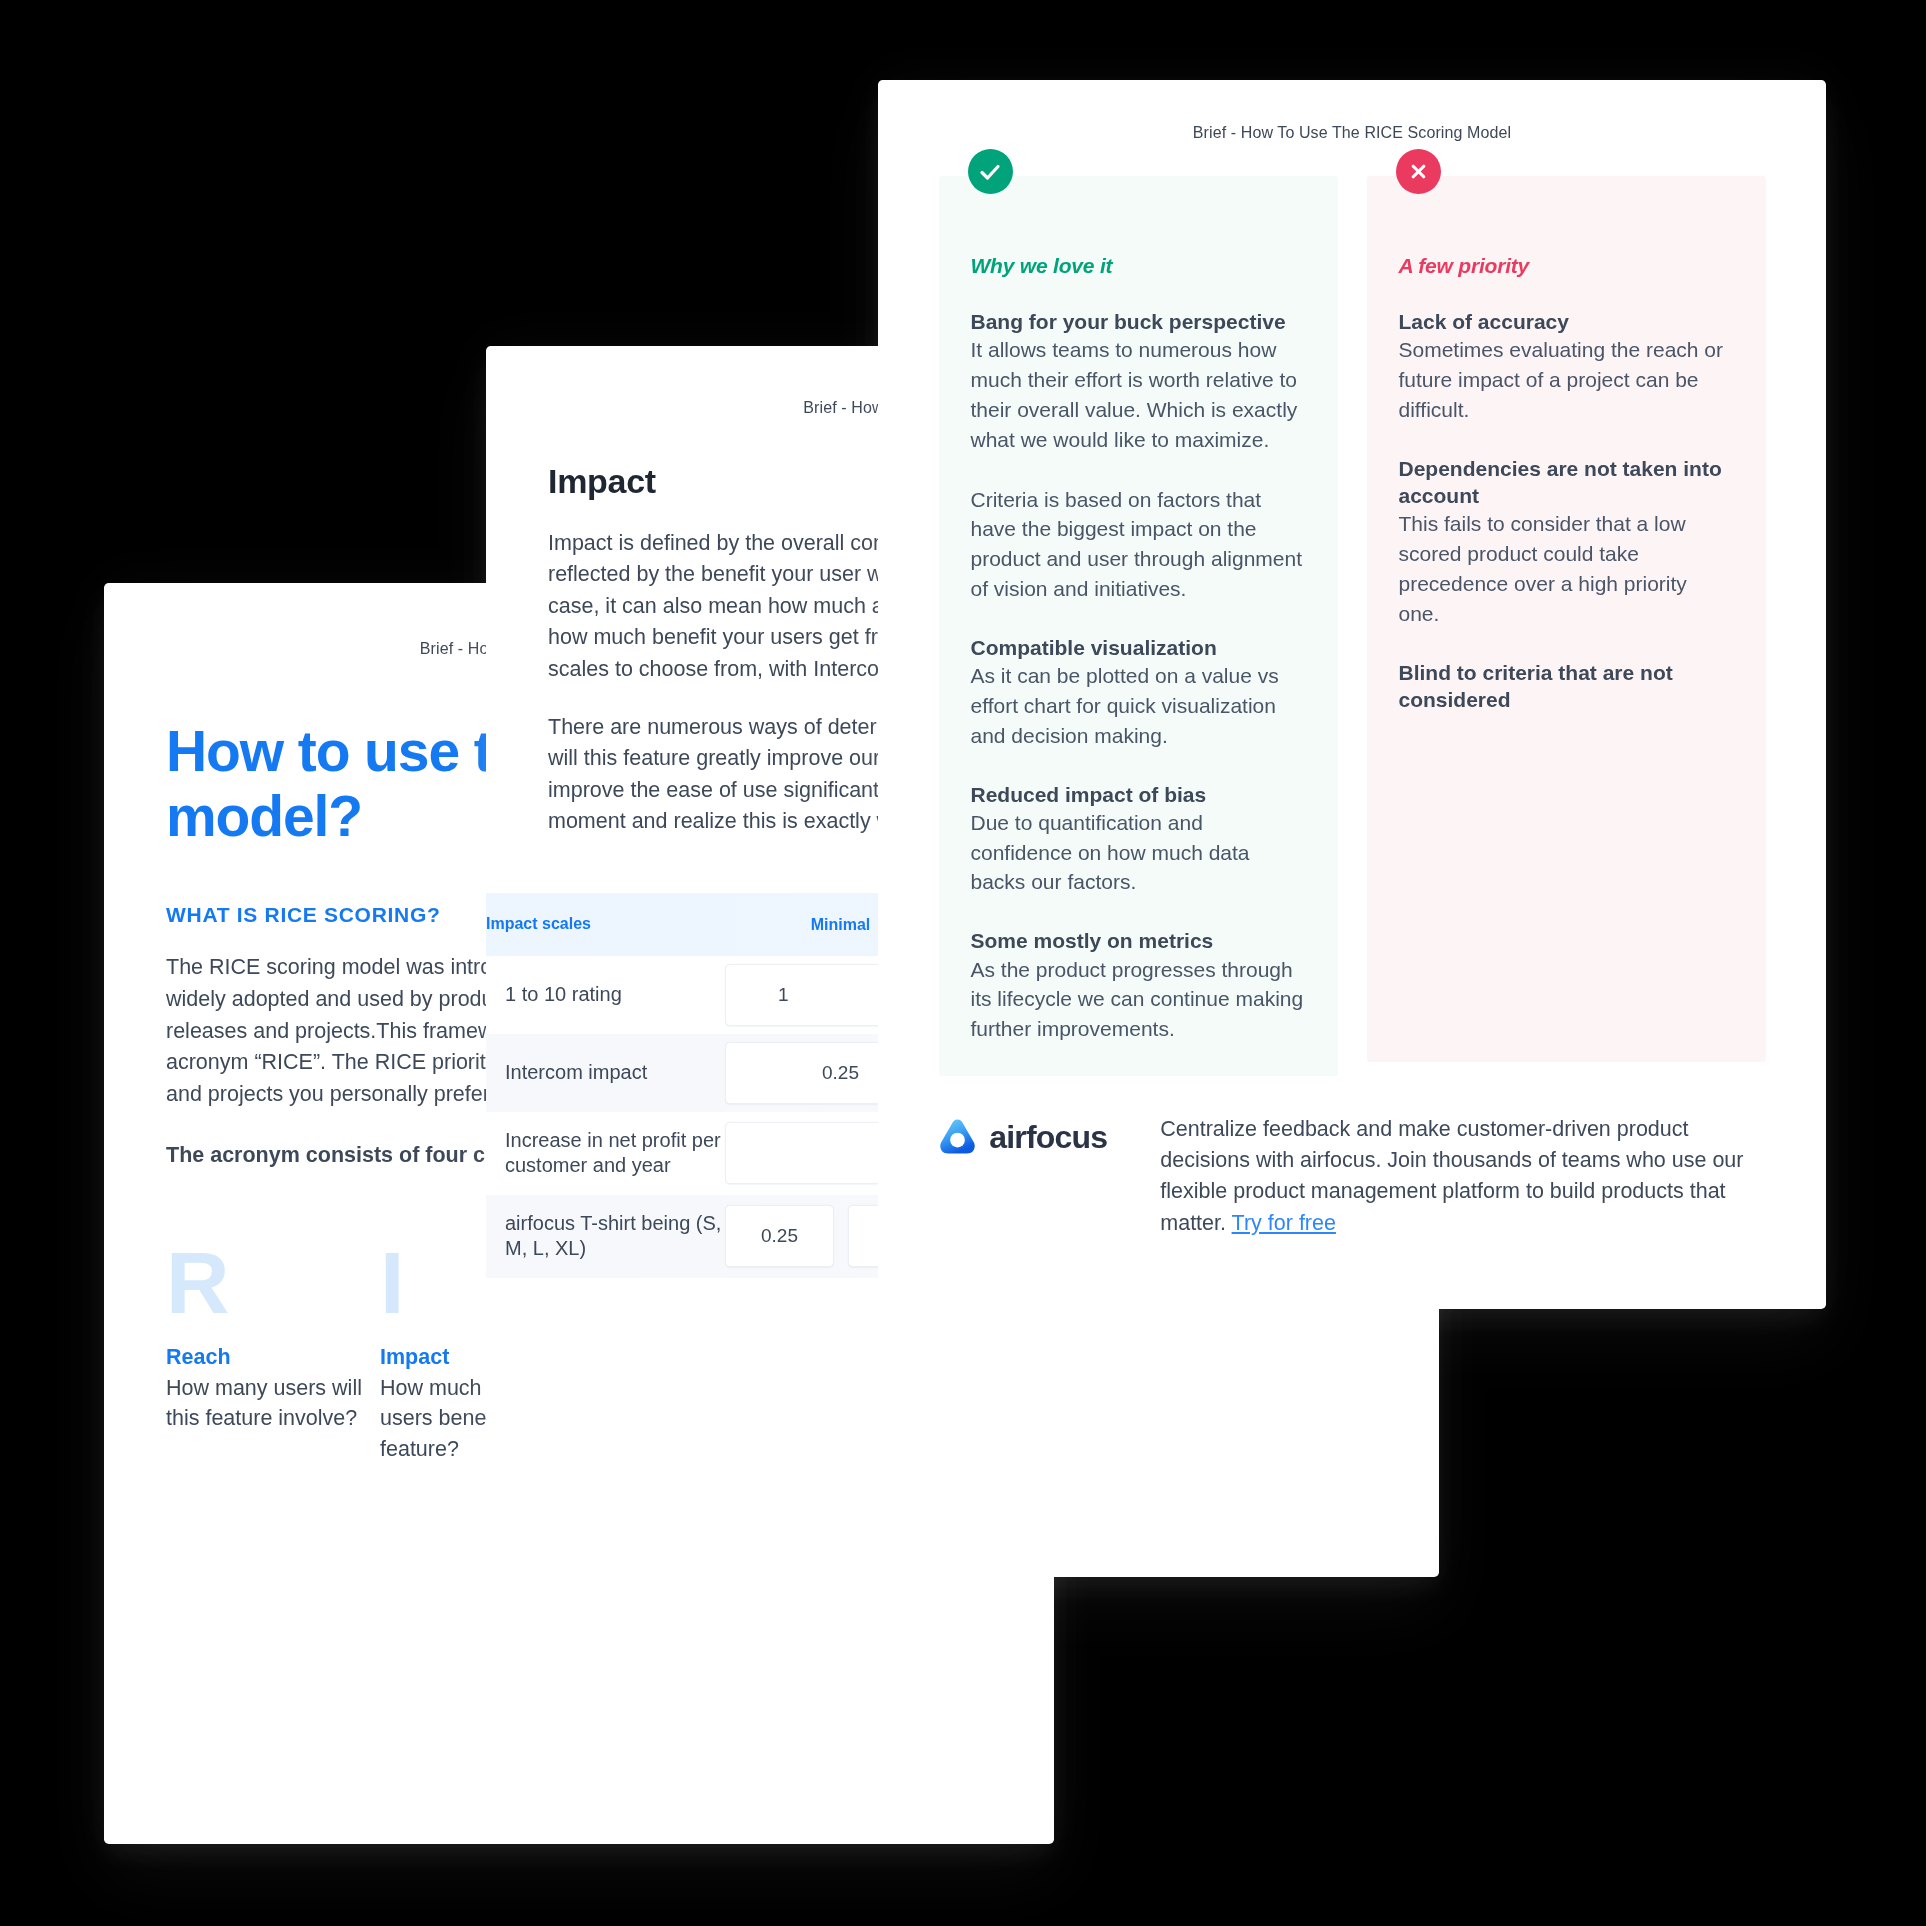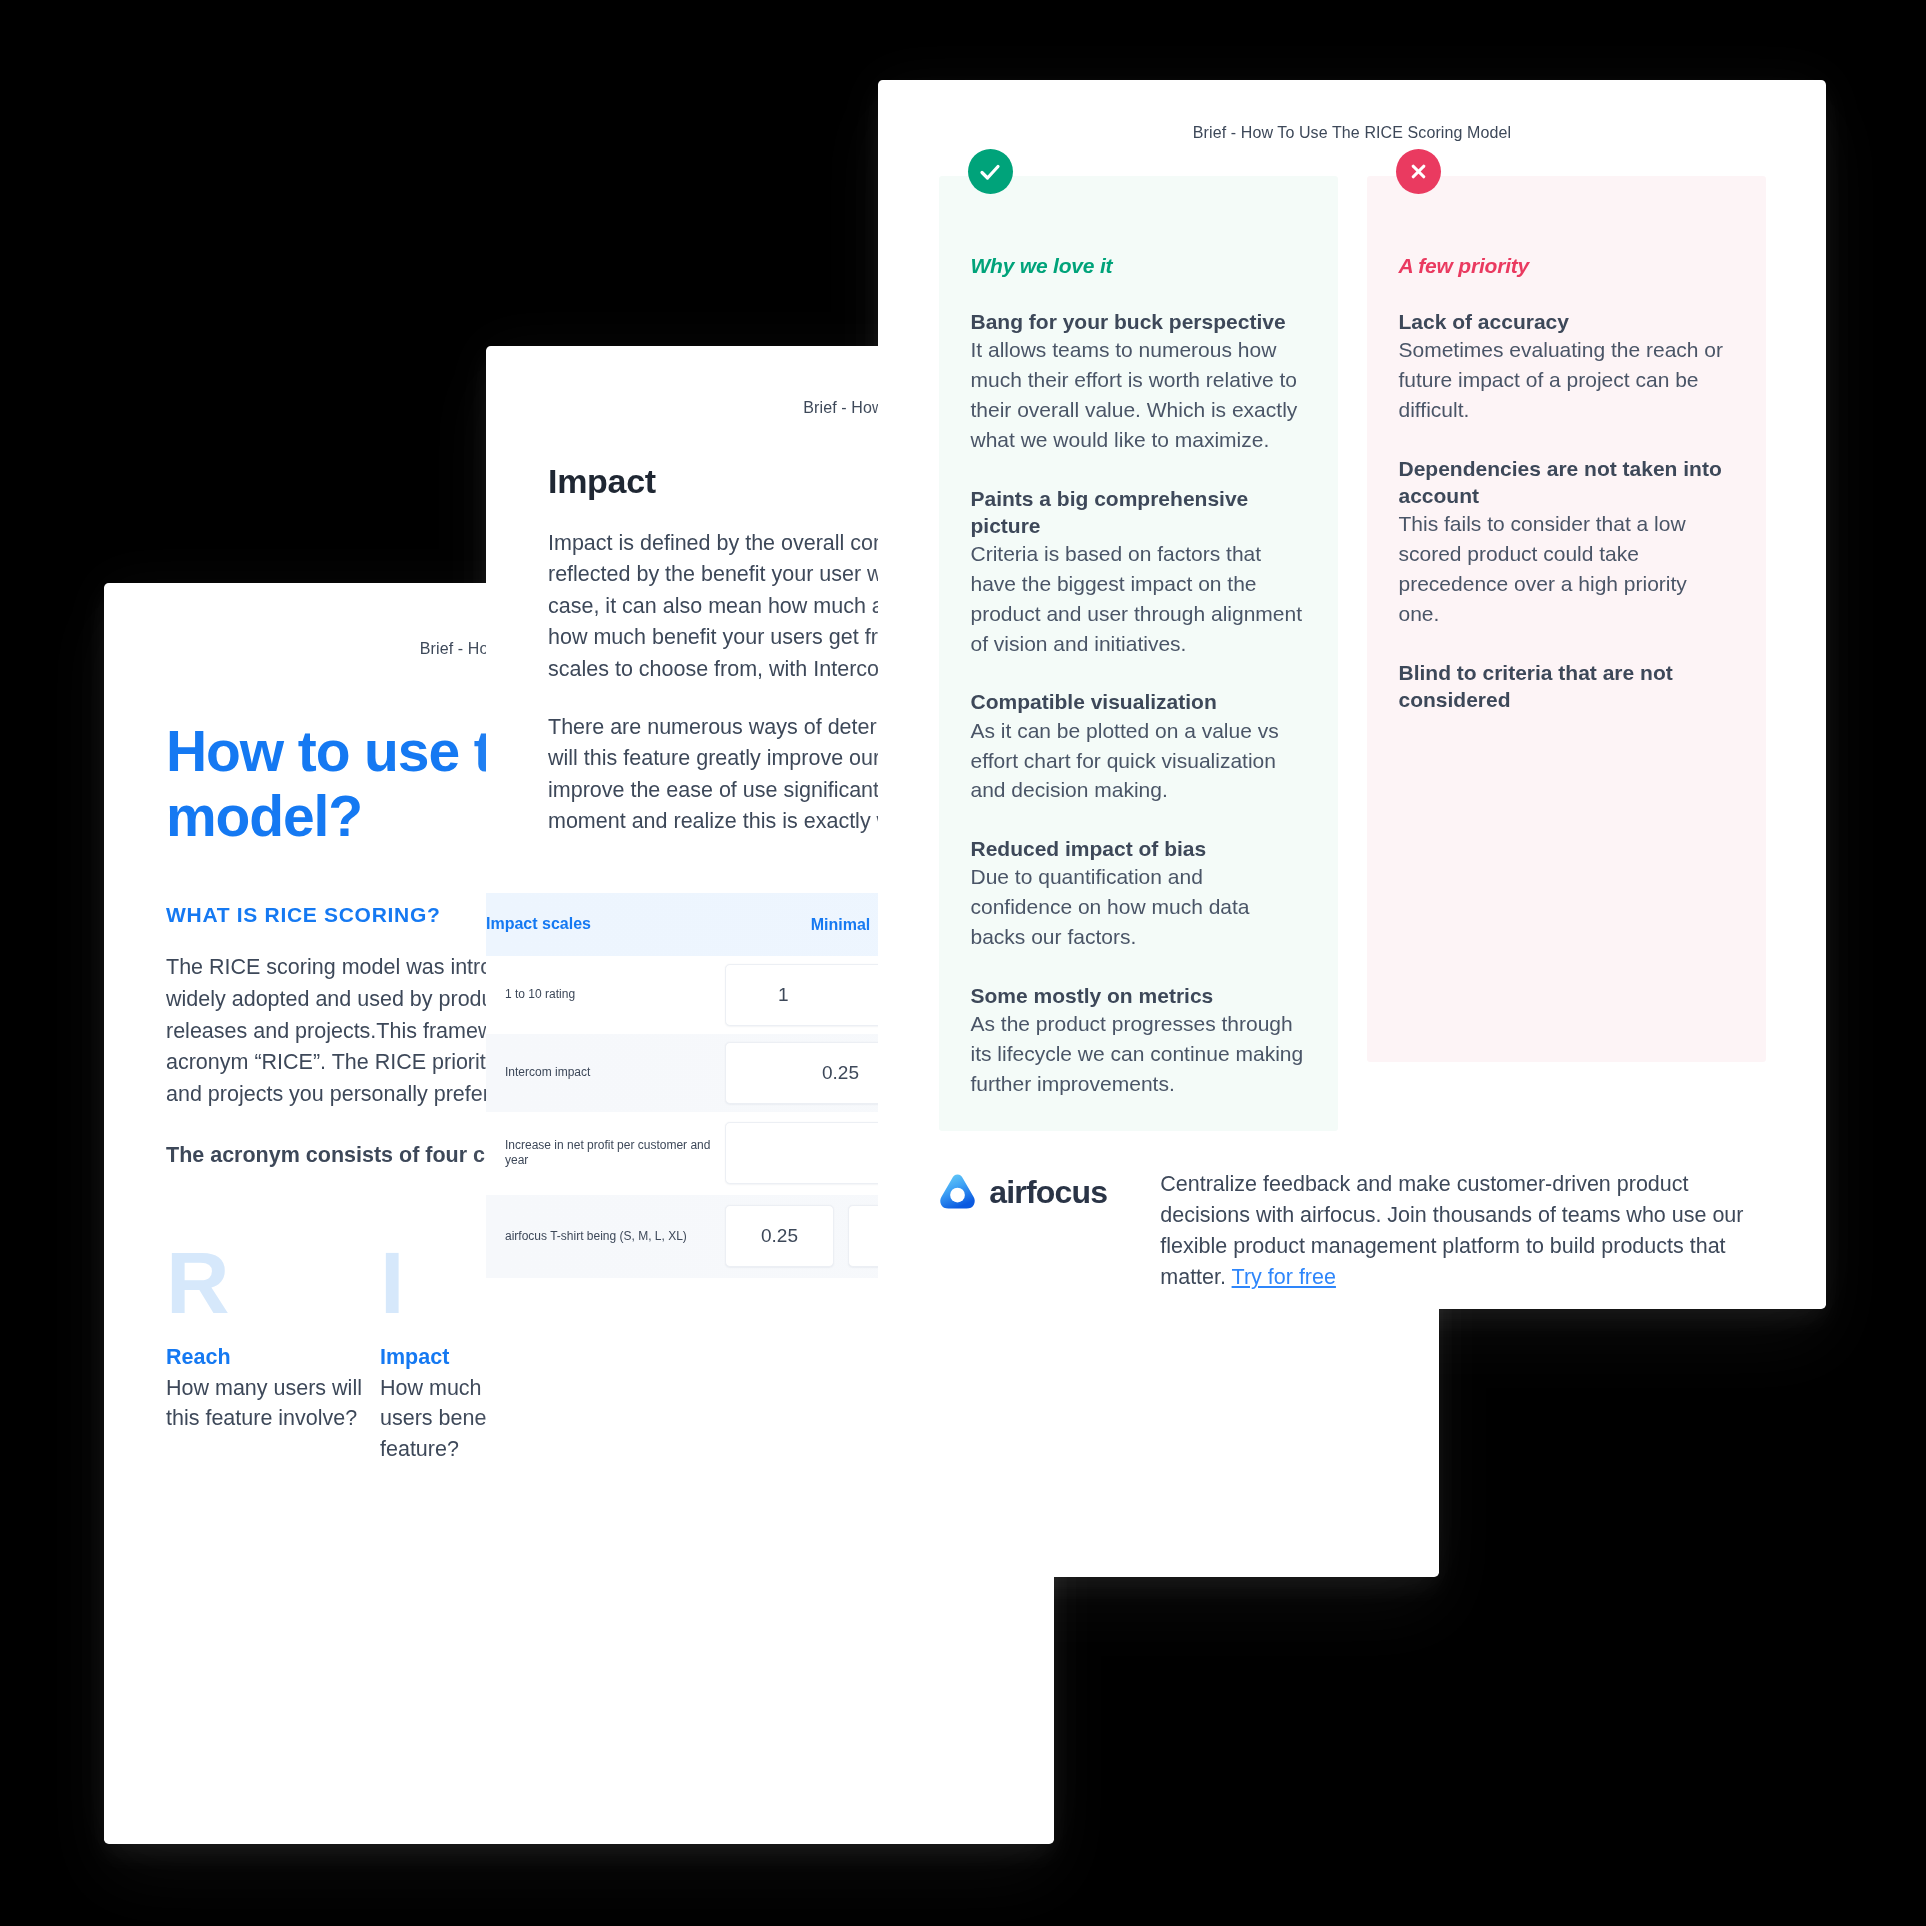--- a/index.html
+++ b/index.html
@@ -108,21 +108,21 @@
   .st-head .st-label, .st-head .st-cell {
     color: #1579f2;
     font-weight: 700;
     font-size: 16px;
     padding: 21px 0;
   }
   .st-label {
     width: 239px; flex: none;
     padding-left: 19px;
     color: #3d4859;
-    font-size: 12px;
+    font-size: 20px;
     line-height: 1.28;
   }
   .st-cells { display: flex; gap: 14.4px; }
   .st-cell {
     width: 109px; height: 62px; flex: none;
     display: flex; align-items: center; justify-content: center;
     color: #3d4859; font-size: 19px;
   }
   .st-row:not(.st-head) .st-cell {
     background: #ffffff;
@@ -308,21 +308,20 @@
             </svg>
         </div>
         <div class="pc-panel good">
           <div class="pc-title good">Why we love it</div>
 
           <div class="pc-item">
             <div class="pc-item-h">Bang for your buck perspective</div>
             <div class="pc-item-b">It allows teams to numerous how much their effort is worth relative to their overall value. Which is exactly what we would like to maximize.</div>
           </div>
           <div class="pc-item">
-            <div class="pc-item-h">Paints a big comprehensive picture</div>
             <div class="pc-item-b">Criteria is based on factors that have the biggest impact on the product and user through alignment of vision and initiatives.</div>
           </div>
           <div class="pc-item">
             <div class="pc-item-h">Compatible visualization</div>
             <div class="pc-item-b">As it can be plotted on a value vs effort chart for quick visualization and decision making.</div>
           </div>
           <div class="pc-item">
             <div class="pc-item-h">Reduced impact of bias</div>
             <div class="pc-item-b">Due to quantification and confidence on how much data backs our factors.</div>
           </div>

